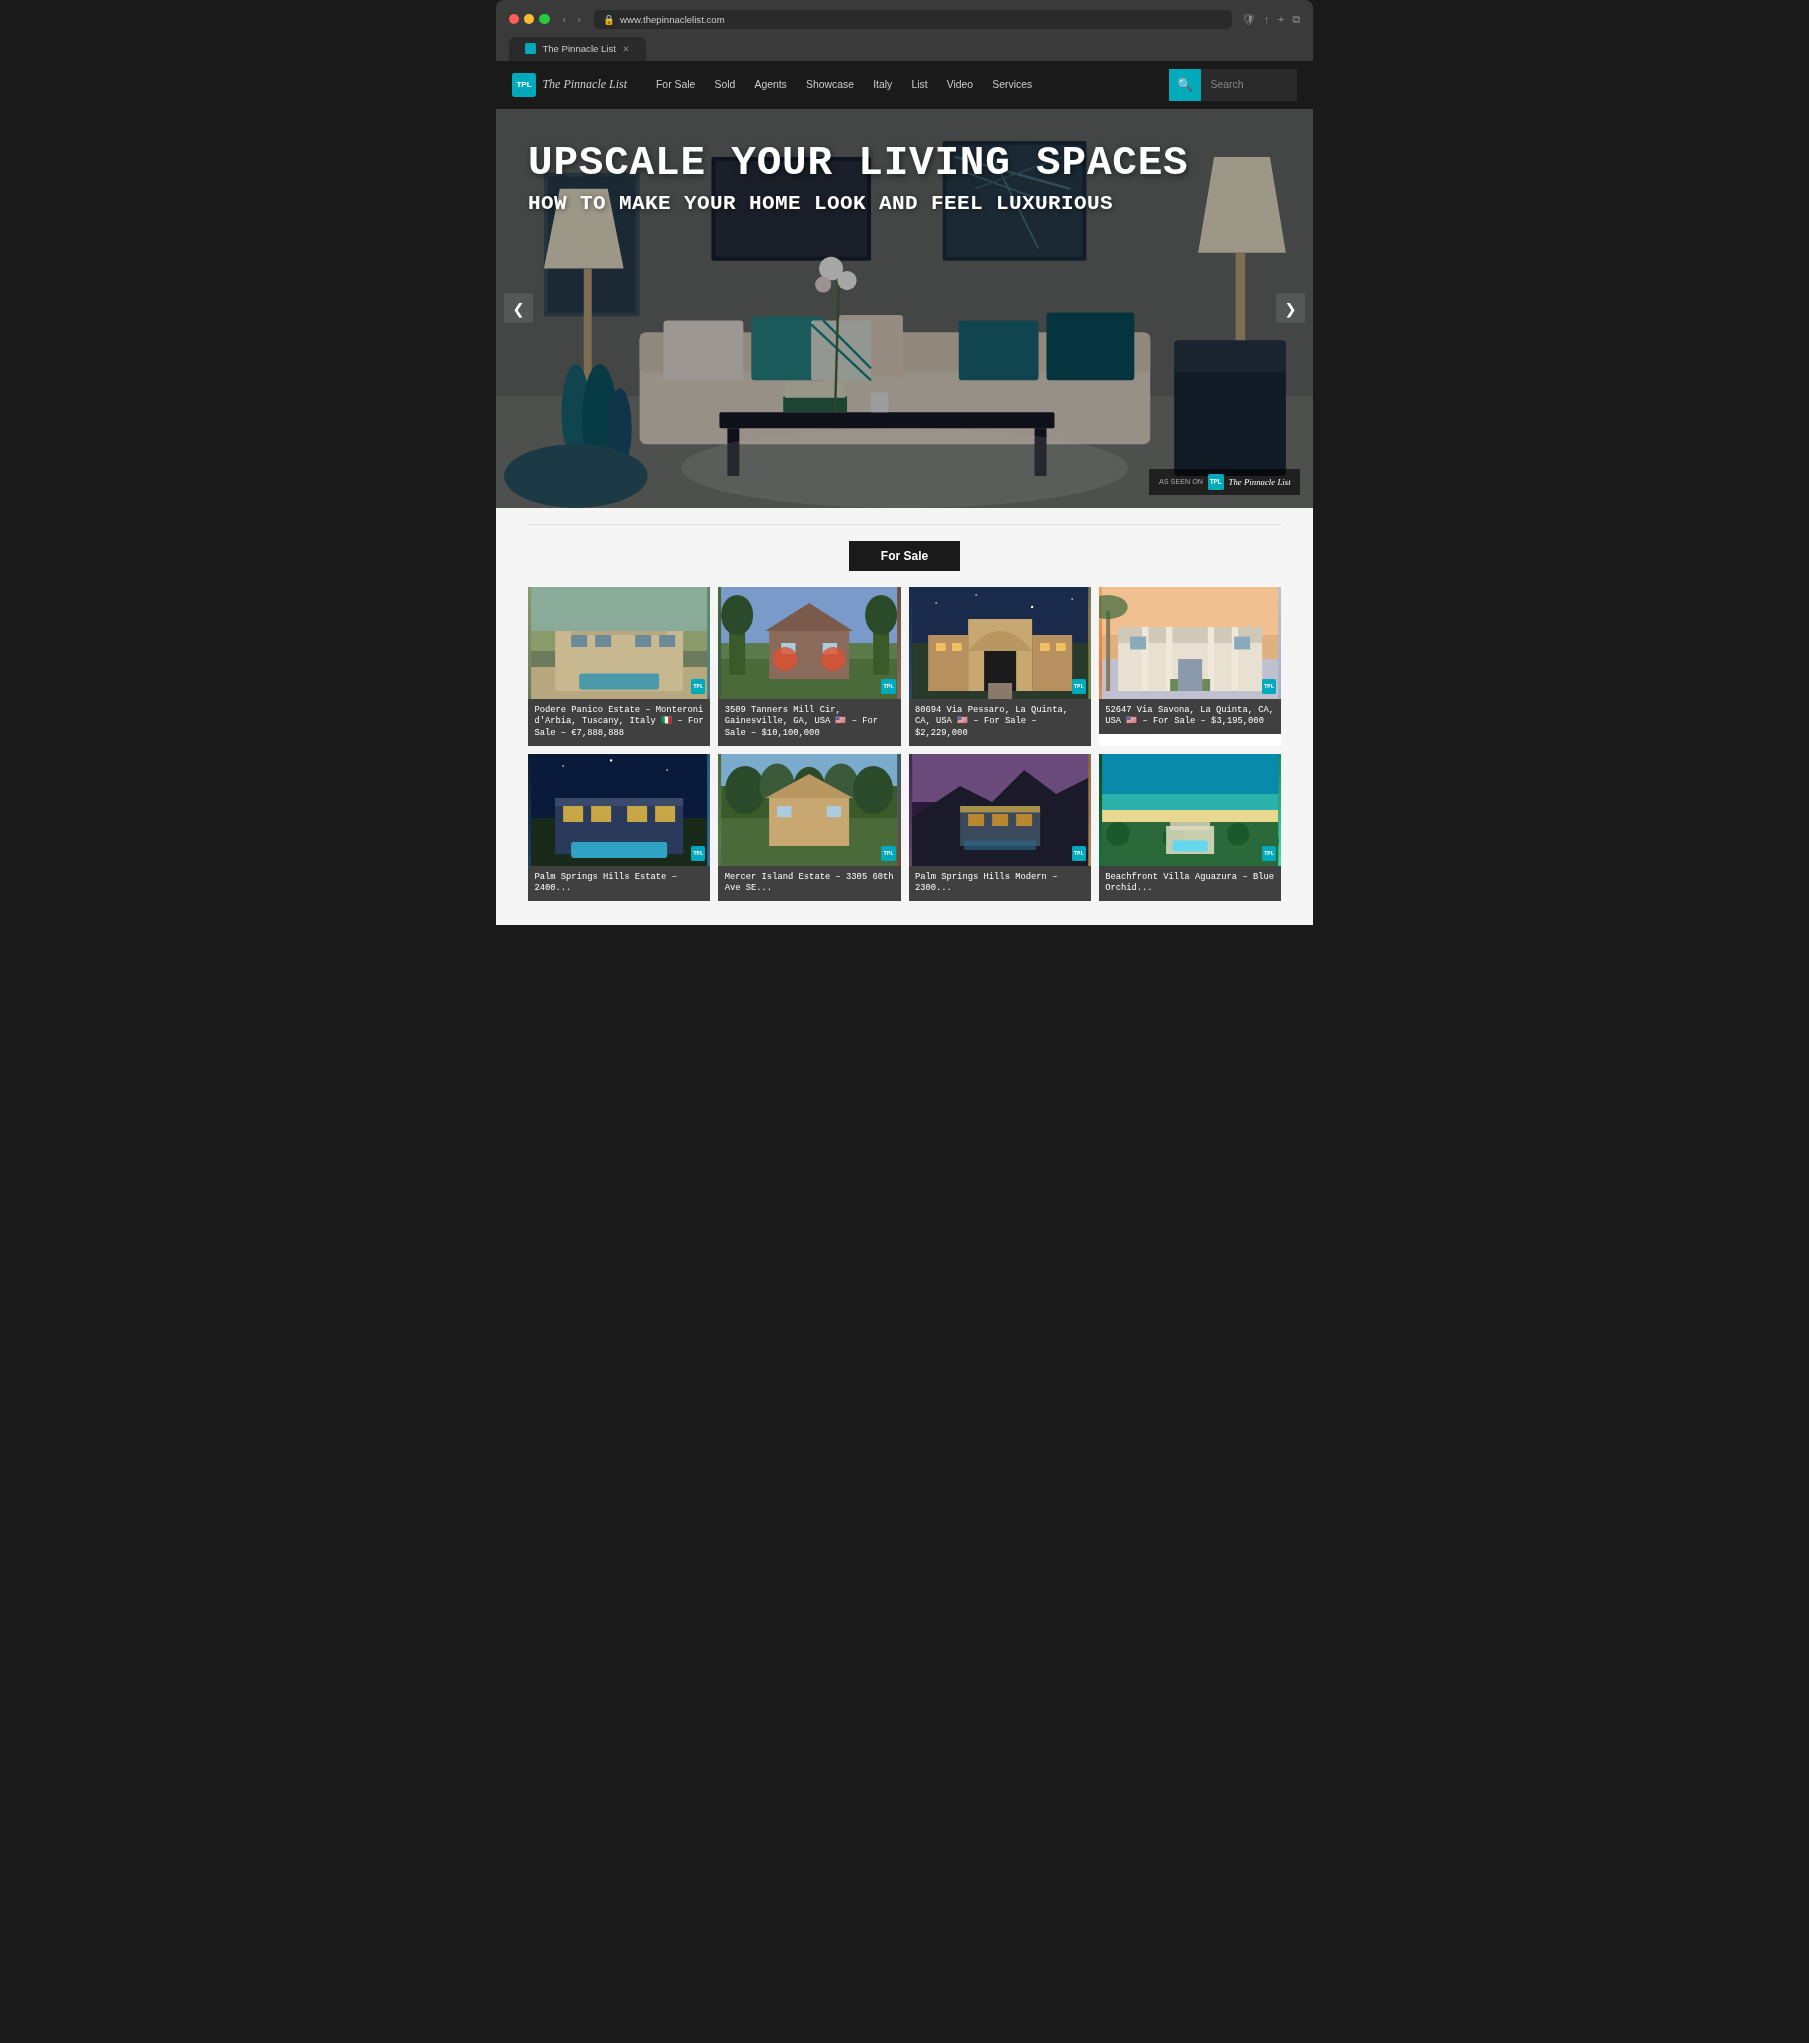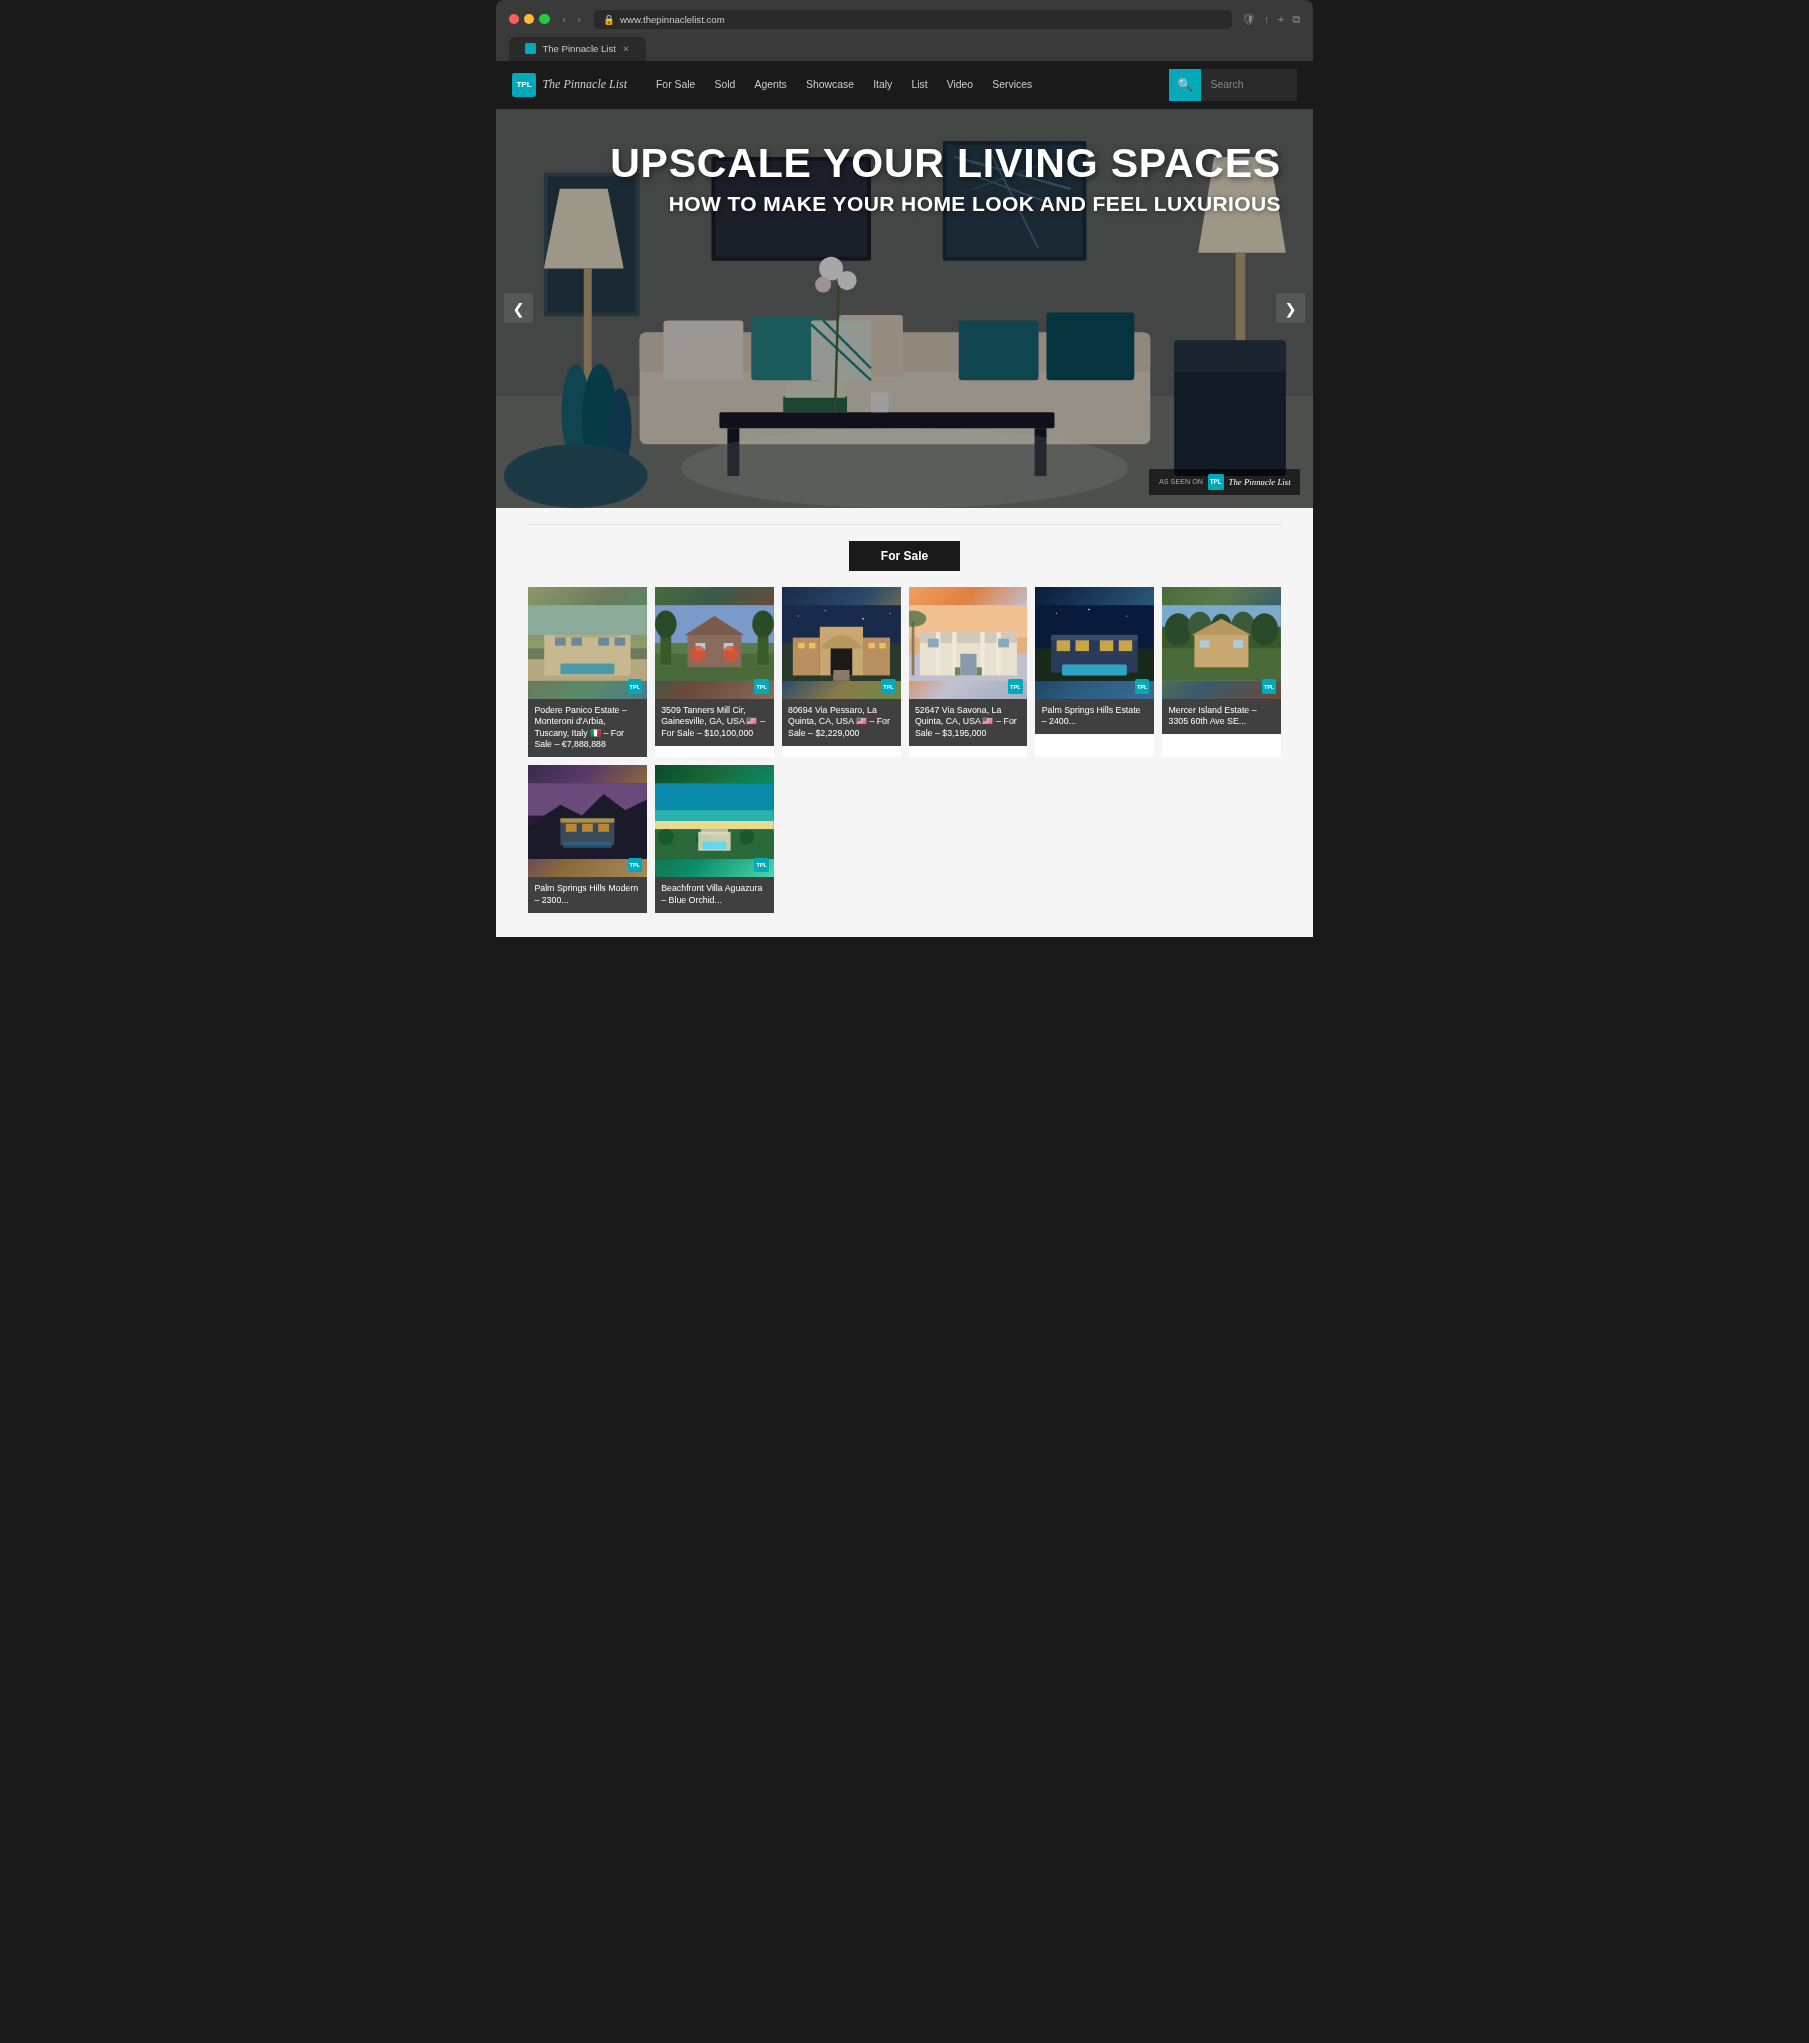--- a/index.html
+++ b/index.html
@@ -200,23 +200,24 @@
     .hero-overlay {
       position: absolute;
       top: 0; left: 0; right: 0; bottom: 0;
       background: rgba(0,0,0,0.35);
     }
     .hero-text {
       position: absolute;
       top: 32px;
       left: 0;
       right: 0;
-      text-align: right;
+      text-align: left;
       padding: 0 32px;
       z-index: 2;
+      font-family: Liberation Mono, monospace;
     }
     .hero-title {
       font-size: 41px;
       font-weight: 900;
       color: white;
       text-transform: uppercase;
       line-height: 1.1;
       text-shadow: 1.6px 1.6px 6.4px rgba(0,0,0,0.5);
       letter-spacing: 0.8px;
     }
@@ -296,22 +297,23 @@
       border: none;
       padding: 8px 32px;
       font-size: 12px;
       font-weight: 600;
       cursor: pointer;
     }
 
     
     .property-grid {
       display: grid;
-      grid-template-columns: repeat(6, 1fr);
+      grid-template-columns: repeat(4, 1fr);
       gap: 8px;
+      font-family: Liberation Mono, monospace;
     }
     .property-card {
       background: white;
       overflow: hidden;
       cursor: pointer;
       position: relative;
     }
     .property-img-placeholder {
       width: 100%;
       height: 112px;

